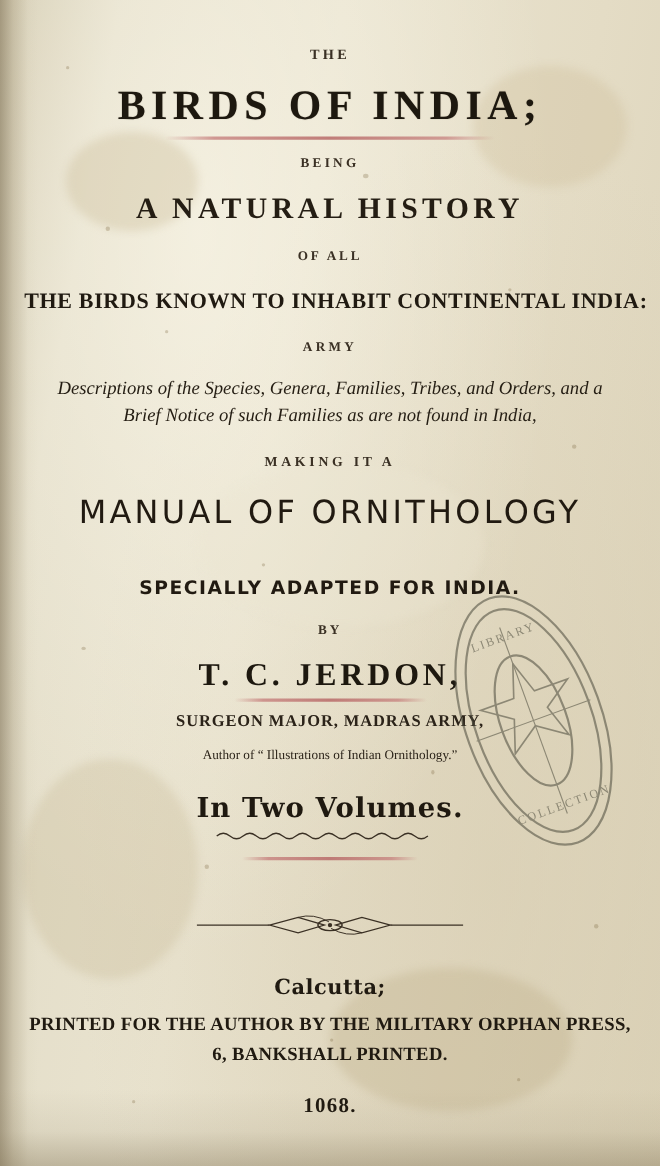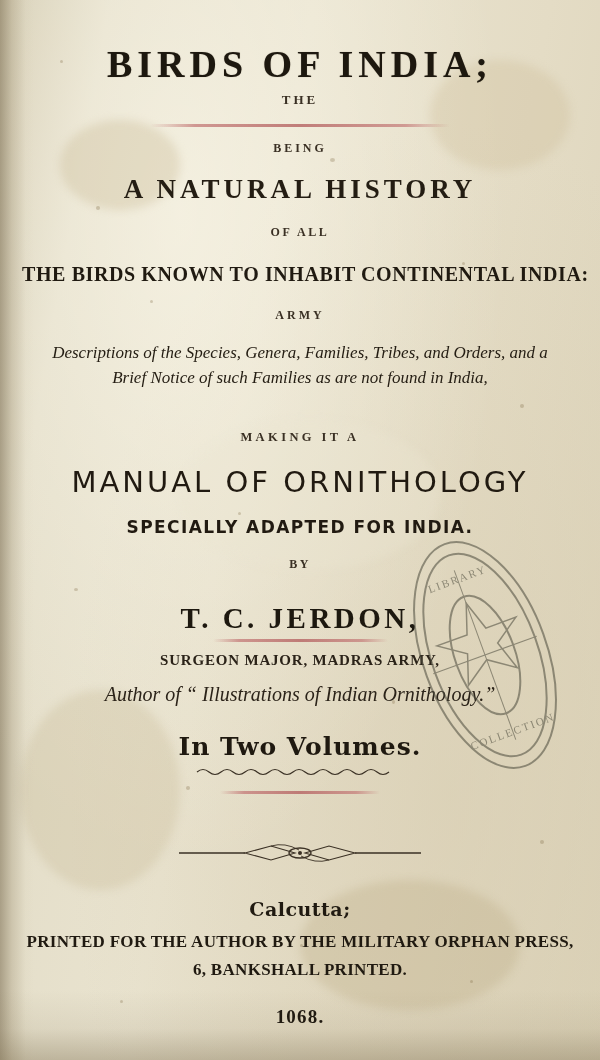--- a/index.html
+++ b/index.html
@@ -141,56 +141,57 @@
     margin-bottom: 18px;
     color: #3a3024;
   }
 
   .t-desc {
     font-family: "Liberation Serif", serif;
     font-style: italic;
     font-size: 17px;
     line-height: 1.45;
     color: #241d13;
-    margin-bottom: 40px;
+    margin-bottom: 23px;
     white-space: nowrap;
   }
   .t-desc .l2 { white-space: nowrap; }
 
   .t-making {
     font-size: 12.5px;
     letter-spacing: 3.4px;
     font-weight: 600;
     margin-bottom: 20px;
     color: #3a3024;
   }
 
   .t-manual {
     font-family: "DejaVu Sans", sans-serif;
     font-size: 29px;
     letter-spacing: 3px;
     font-weight: 400;
-    margin-bottom: 18px;
+    margin-bottom: 0;
     color: #211a11;
   }
 
   .t-adapted {
     font-family: "DejaVu Sans", sans-serif;
     font-size: 17px;
     letter-spacing: 1.4px;
     font-weight: 700;
     margin-bottom: 20px;
     color: #211a11;
+    margin-top: 43px;
   }
 
   .t-by {
     font-size: 12px;
     letter-spacing: 2.5px;
     font-weight: 600;
-    margin-bottom: 30px;
+    margin-bottom: 18px;
     color: #3a3024;
   }
 
   .t-author {
     font-size: 29px;
     letter-spacing: 3.5px;
     font-weight: 700;
     margin-bottom: 4px;
     color: #1d180f;
   }
@@ -198,22 +199,21 @@
   .t-rank {
     font-size: 15px;
     letter-spacing: 0.8px;
     font-weight: 600;
     margin: 10px 0 14px 0;
     color: #2b2319;
   }
 
   .t-illus {
     font-family: "Liberation Serif", serif;
-    font-style: italic;
-    font-size: 20px;
+    font-size: 12px;
     margin-bottom: 26px;
     color: #2b2319;
   }
 
   .t-volumes {
     font-family: "DejaVu Serif", serif;
     font-size: 25px;
     font-weight: 700;
     letter-spacing: 1px;
     color: #1f1910;
@@ -319,23 +319,23 @@
       <path d="M30 125 L140 125" stroke-width="1"></path>
     </g>
     <g transform="rotate(-20 85 125)" fill="#4b4a3c" font-family="'Liberation Serif', serif" font-size="11" letter-spacing="2">
       <text x="85" y="48" text-anchor="middle">LIBRARY</text>
       <text x="85" y="210" text-anchor="middle">COLLECTION</text>
     </g>
   </svg>
 
   <div id="titleblock">
 
+    <div class="line t-the">THE</div>
+
     <div class="line t-main">BIRDS OF INDIA;</div>
-
-    <div class="line t-the">THE</div>
     <div class="rule-pink"></div>
 
     <div class="line t-being">BEING</div>
 
     <div class="line t-natural">A NATURAL HISTORY</div>
 
     <div class="line t-ofall">OF ALL</div>
 
     <div class="line t-known">THE BIRDS KNOWN TO INHABIT CONTINENTAL INDIA:</div>
 

